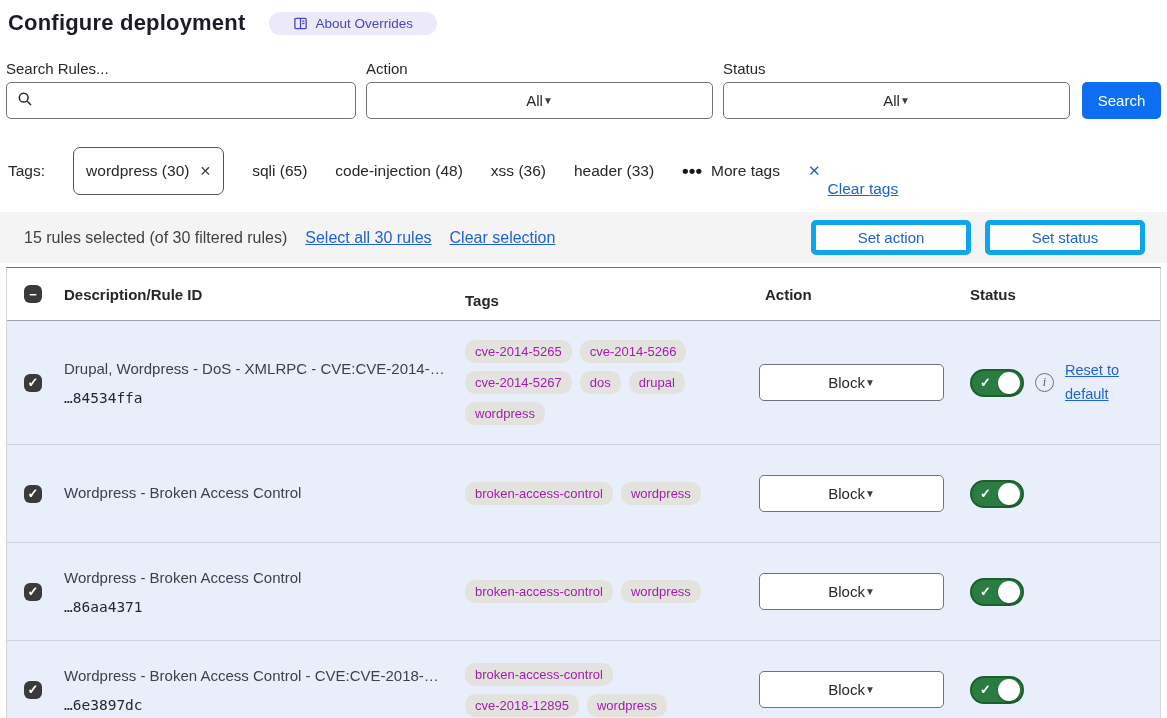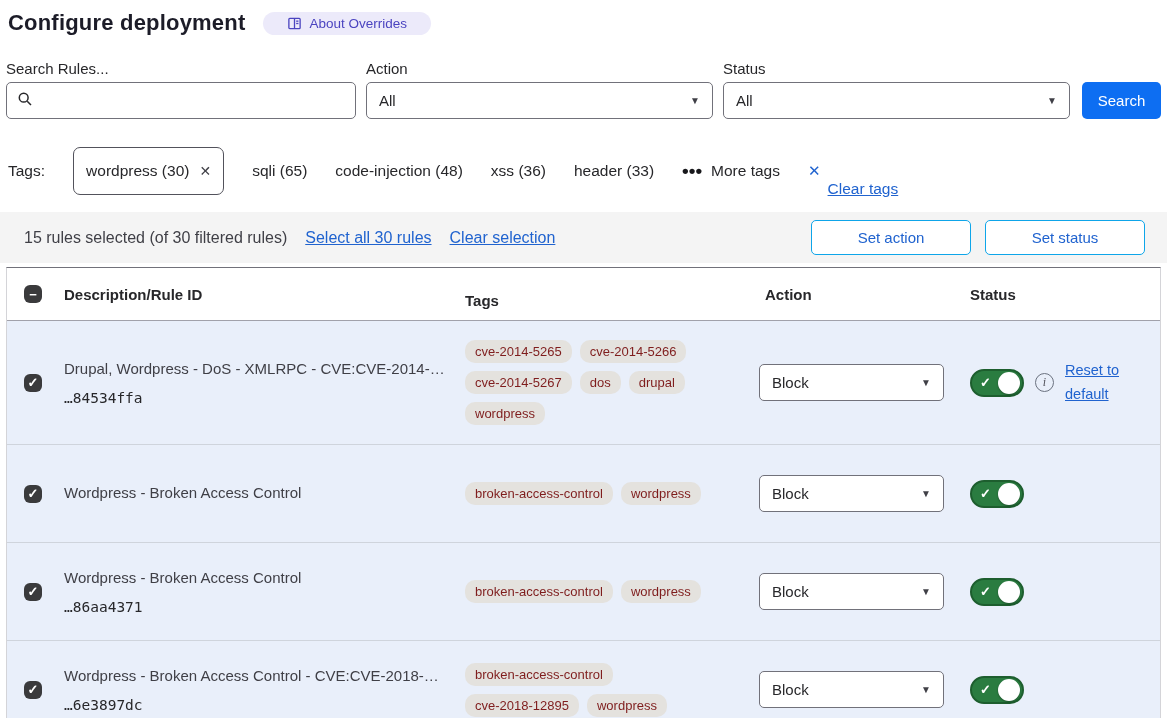--- a/index.html
+++ b/index.html
@@ -6,41 +6,41 @@
   html, body { width: 1167px; height: 718px; overflow: hidden; }
   body {
     font-family: "Liberation Sans", sans-serif;
     background: #ffffff;
     color: #27272a;
     font-size: 15px;
   }
   .page { padding: 10px 6px 0 6px; }
 
   
-  .hdr { display: flex; align-items: center; gap: 18px; padding-left: 2px; }
+  .hdr { display: flex; align-items: center; gap: 24px; padding-left: 2px; }
   .title { font-size: 22px; font-weight: 700; color: #1c1c28; letter-spacing: .2px; }
   .badge {
     display: inline-flex; align-items: center; gap: 7px;
     background: #eceafa; color: #4b44c0;
     border-radius: 13px; padding: 4px 24px; font-size: 13.5px; cursor: pointer;
   }
   .badge svg { display: block; }
 
   
   .filters { display: flex; gap: 10px; margin-top: 24px; align-items: flex-end; }
   .fgroup { display: flex; flex-direction: column; }
   .flabel { font-size: 15px; color: #27272a; margin-bottom: 5px; }
   .search-box {
     width: 350px; height: 37px; border: 1px solid #71717a; border-radius: 5px;
     display: flex; align-items: center; padding: 0 10px; gap: 8px; background: #fff;
   }
   .search-box input { border: none; outline: none; flex: 1; font-size: 15px; font-family: inherit; }
   .select-like {
     height: 37px; border: 1px solid #71717a; border-radius: 5px; background: #fff;
-    display: flex; align-items: center; justify-content: space-between;
+    display: flex; align-items: center; justify-content: center;
     padding: 0 12px; cursor: pointer; font-size: 15px; color: #27272a;
   }
   .sel-action, .sel-status { width: 347px; }
   .caret { font-size: 10px; color: #3f3f46; }
   .btn-primary {
     width: 84px; height: 37px; border: none; border-radius: 5px;
     background: #0d6ef2; color: #ffffff; font-size: 15px; font-family: inherit;
     cursor: pointer; margin-left: 2px;
   }
 
@@ -62,21 +62,21 @@
 
   
   .selbar {
     margin: 14px -6px 0 -6px; background: #f4f4f4;
     display: flex; align-items: center; padding: 8px 22px 8px 24px; min-height: 46px;
   }
   .selbar-left { display: flex; align-items: center; gap: 18px; font-size: 16px; color: #3f3f46; }
   .link { color: #2063cf; text-decoration: underline; cursor: pointer; }
   .selbar-right { margin-left: auto; display: flex; gap: 14px; }
   .btn-outline {
-    width: 160px; height: 35px; background: #fff; border: 1px solid #0ea5e9; border-radius: 5px;
+    width: 160px; height: 35px; background: #fff; border: 5px solid #0ea5e9; border-radius: 5px;
     color: #2063cf; font-size: 15px; font-family: inherit; cursor: pointer;
   }
 
   
   .table { margin-top: 4px; border-top: 1px solid #71717a; border-bottom: 2px solid #52525b;
            border-left: 1px solid #d4d4d8; border-right: 1px solid #d4d4d8; }
   .trow { display: grid; grid-template-columns: 52px 400px 300px 205px 1fr; align-items: center; }
   .thead { background: #ffffff; min-height: 52px; font-weight: 700; }
   .thead .cell { font-size: 15px; color: #27272a; }
   .rrow { background: #e9effa; border-top: 1px solid #cfd4dc; min-height: 98px; padding: 12px 0; }
@@ -86,21 +86,21 @@
   .checkbox {
     width: 18px; height: 18px; border-radius: 6px; background: #3a3a3c;
     display: flex; align-items: center; justify-content: center;
     color: #fff; font-size: 13px; font-weight: 700; cursor: pointer; line-height: 1;
   }
   .cell-desc { padding-left: 5px; }
   .desc-line { font-size: 15px; color: #3f3f46; line-height: 1.35; }
   .rule-id { font-family: "DejaVu Sans Mono", monospace; font-size: 14.5px; color: #27272a; margin-top: 10px; }
   .cell-tags { display: flex; flex-wrap: wrap; gap: 8px; padding-right: 28px; padding-left: 6px; }
   .pill {
-    background: #e4e2de; color: #7f1d1d; border-radius: 10px;
+    background: #e4e2de; color: #a21caf; border-radius: 10px;
     padding: 4px 10px; font-size: 13px; white-space: nowrap;
   }
   .cell-action .select-like { width: 185px; }
   .cell-status { display: flex; align-items: center; gap: 11px; padding-left: 6px; }
   .toggle {
     width: 54px; height: 28px; border-radius: 14px; background: #2a7c40;
     border: 2px solid #1d5e2e; position: relative; cursor: pointer; flex: none;
     display: flex; align-items: center;
   }
   .toggle .tick { color: #fff; font-size: 13px; font-weight: 700; margin-left: 8px; }

